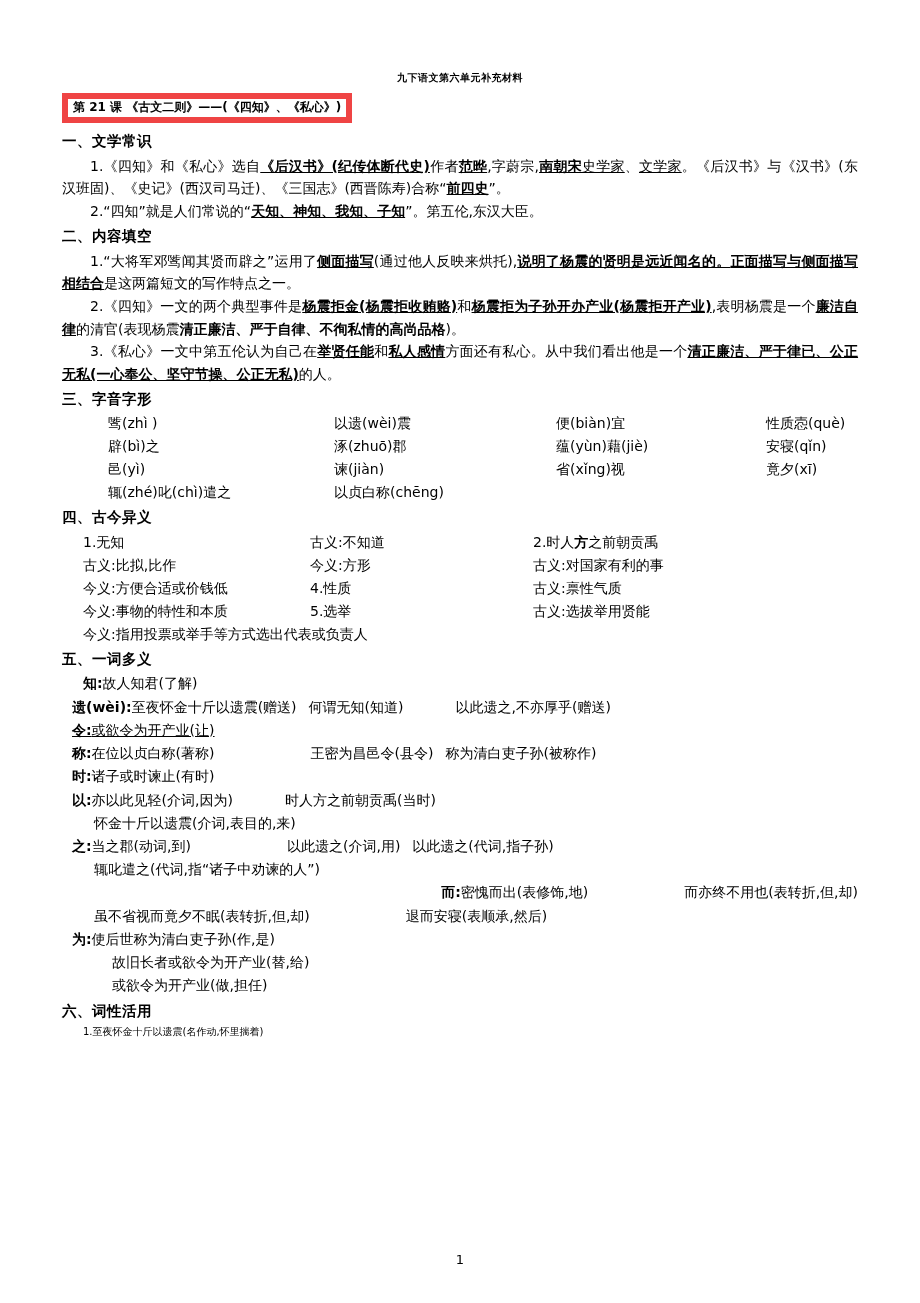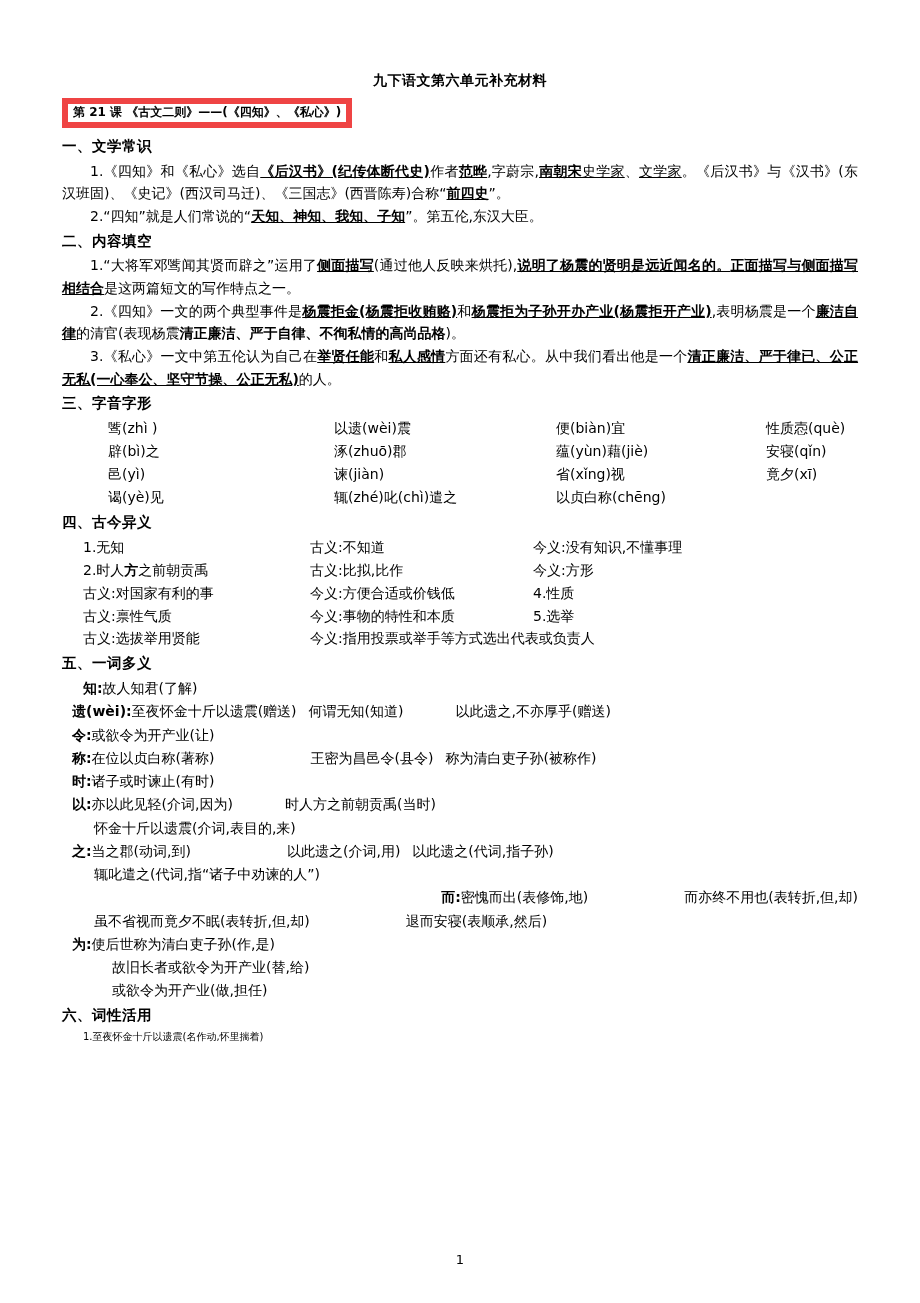--- a/index.html
+++ b/index.html
@@ -17,21 +17,21 @@
     width: 920px;
     height: 1303px;
     margin: 0 auto;
     background: #ffffff;
     box-sizing: border-box;
     padding: 72px 62px 0 62px;
     overflow: hidden;
   }
   .doc-title {
     text-align: center;
-    font-size: 14px;
+    font-size: 10px;
     font-weight: bold;
     letter-spacing: 0.5px;
     margin: 0 0 9px 0;
     line-height: 1.2;
   }
   .lesson-box {
     display: inline-block;
     border: 6px solid #ef4444;
     padding: 1px 5px 2px 5px;
     font-size: 12px;
@@ -156,32 +156,30 @@
     <div class="pron-cell">辟(bì)之</div>
     <div class="pron-cell">涿(zhuō)郡</div>
     <div class="pron-cell">蕴(yùn)藉(jiè)</div>
     <div class="pron-cell">安寝(qǐn)</div>
 
     <div class="pron-cell">邑(yì)</div>
     <div class="pron-cell">谏(jiàn)</div>
     <div class="pron-cell">省(xǐng)视</div>
     <div class="pron-cell">竟夕(xī)</div>
 
-    <div class="pron-cell">谒(yè)见</div>
     <div class="pron-cell">辄(zhé)叱(chì)遣之</div>
     <div class="pron-cell">以贞白称(chēng)</div>
     <div class="pron-cell"></div>
   </div>
 
   <div class="sec-head">四、古今异义</div>
 
   <div class="gj-grid">
     <div class="gj-cell">1.无知</div>
     <div class="gj-cell">古义:不知道</div>
-    <div class="gj-cell">今义:没有知识,不懂事理</div>
 
     <div class="gj-cell">2.时人<span class="b">方</span>之前朝贡禹</div>
     <div class="gj-cell">古义:比拟,比作</div>
     <div class="gj-cell">今义:方形</div>
 
     <div class="gj-cell">古义:对国家有利的事</div>
     <div class="gj-cell">今义:方便合适或价钱低</div>
 
     <div class="gj-cell">4.性质</div>
     <div class="gj-cell">古义:禀性气质</div>
@@ -191,21 +189,21 @@
     <div class="gj-cell">古义:选拔举用贤能</div>
     <div class="gj-cell">今义:指用投票或举手等方式选出代表或负责人</div>
   </div>
 
   <div class="sec-head">五、一词多义</div>
 
   <div class="poly-row" style="margin-left:21px;"><span class="poly-key">知:</span><span>故人知君(了解)</span></div>
 
   <div class="poly-row" style="margin-left:10px;"><span class="poly-key">遗(wèi):</span><span>至夜怀金十斤以遗震(赠送)</span><span class="sp-sm"></span><span>何谓无知(知道)</span><span class="sp-lg"></span><span>以此遗之,不亦厚乎(赠送)</span></div>
 
-  <div class="poly-row" style="margin-left:10px;"><span class="poly-key">令:</span><span>或欲令为开产业(让)</span></div>
+  <div class="poly-row" style="margin-left:10px;text-decoration:underline;"><span class="poly-key">令:</span><span>或欲令为开产业(让)</span></div>
 
   <div class="poly-row" style="margin-left:10px;"><span class="poly-key">称:</span><span>在位以贞白称(著称)</span><span class="sp-xl"></span><span>王密为昌邑令(县令)</span><span class="sp-sm"></span><span>称为清白吏子孙(被称作)</span></div>
 
   <div class="poly-row" style="margin-left:10px;"><span class="poly-key">时:</span><span>诸子或时谏止(有时)</span></div>
 
   <div class="poly-row" style="margin-left:10px;"><span class="poly-key">以:</span><span>亦以此见轻(介词,因为)</span><span class="sp-lg"></span><span>时人方之前朝贡禹(当时)</span></div>
   <div class="poly-sub"><span>怀金十斤以遗震(介词,表目的,来)</span></div>
 
   <div class="poly-row" style="margin-left:10px;"><span class="poly-key">之:</span><span>当之郡(动词,到)</span><span class="sp-xl"></span><span>以此遗之(介词,用)</span><span class="sp-sm"></span><span>以此遗之(代词,指子孙)</span></div>
   <div class="poly-sub"><span>辄叱遣之(代词,指“诸子中劝谏的人”)</span></div>

